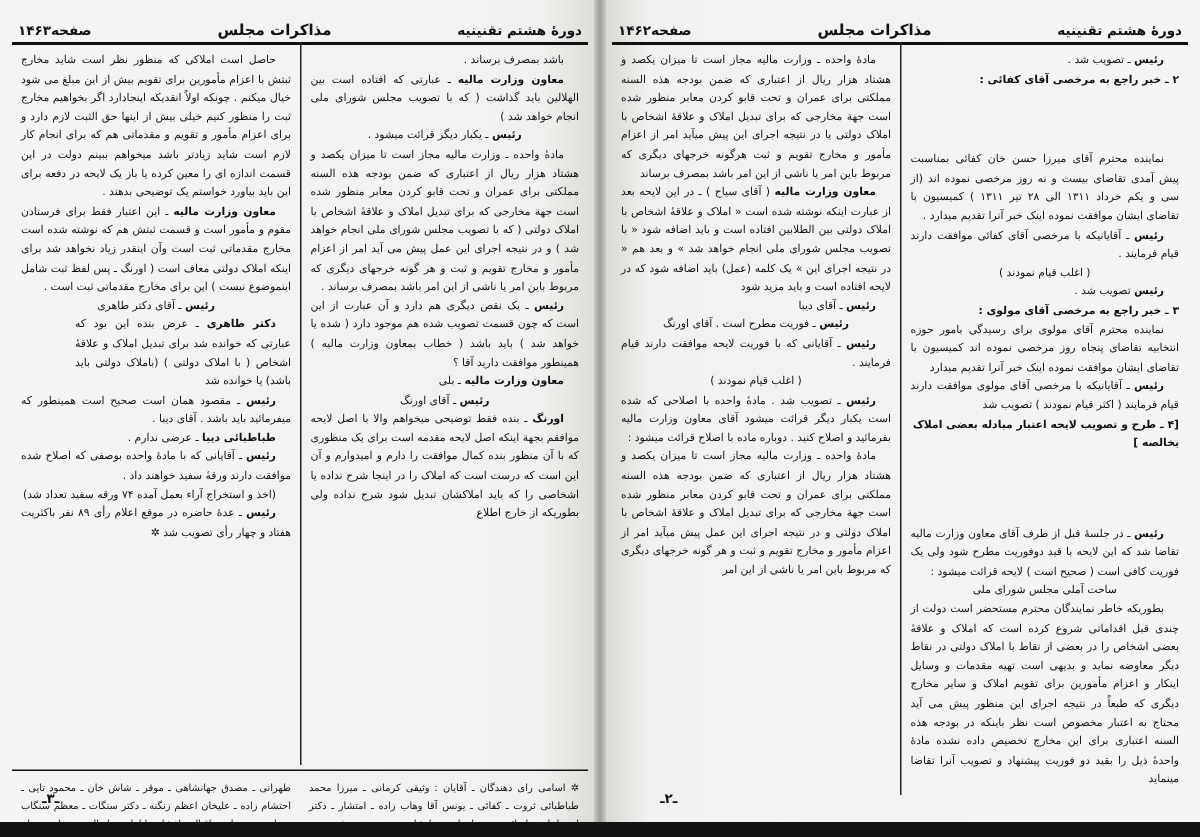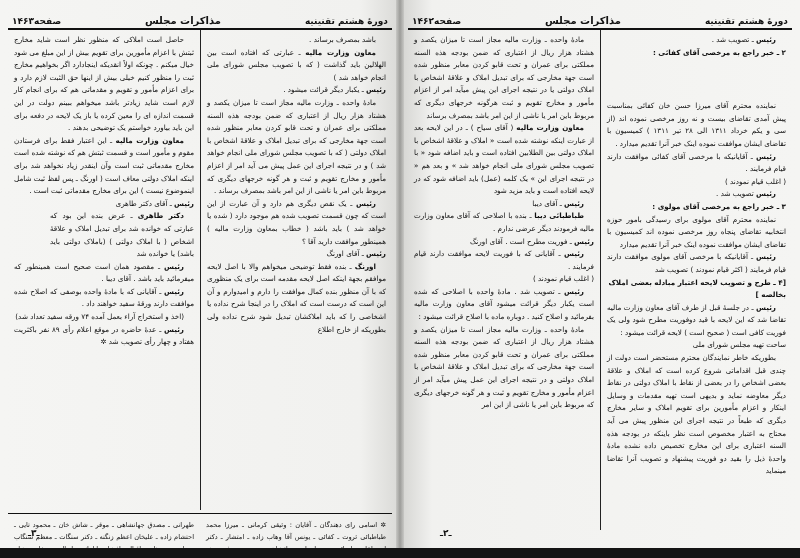--- a/index.html
+++ b/index.html
@@ -32,21 +32,21 @@
   }
   .col {
     width: 50%; box-sizing: border-box; padding: 4px 6px 0 6px;
     font-size: 7.2px; line-height: 12.6px; text-align: justify;
     overflow: hidden;
   }
   .page.right .col.first { border-left: 1px solid #222; }
   .page.left .col.first { border-left: 1px solid #222; }
   .p { margin: 0; }
   .spk { font-weight: bold; }
-  .center { }
+  .center { text-align: center; }
   .heading { font-weight: bold; text-align: right; }
   .rule { border-top: 1px solid #111; margin: 3px 0; }
   .vote-list {
     font-size: 6.6px; line-height: 12px; text-align: justify;
     padding: 2px 6px 0 6px; direction: rtl;
   }
   .footer-num {
     position: absolute; bottom: 10px; font-size: 9px; font-weight: bold; margin-left: 12px;
   }
   .page.right .footer-num { left: 28px; }
@@ -70,29 +70,31 @@
       <span class="title">مذاکرات مجلس</span>
       <span>صفحه۱۴۶۳</span>
     </div>
     <div class="cols">
       <div class="col first" id="lp-col-right">
           <p class="p" style="text-indent: 10px;">باشد بمصرف برساند .</p>
           <p class="p" style="text-indent: 10px;"><span class="spk">معاون وزارت مالیه</span><span> ـ عبارتی که افتاده است بین الهلالین باید گذاشت ( که با تصویب مجلس شورای ملی انجام خواهد شد )</span></p>
           <p class="p center"><span class="spk">رئیس</span><span> ـ یکبار دیگر قرائت میشود .</span></p>
           <p class="p" style="text-indent: 10px;">مادهٔ واحده ـ وزارت مالیه مجاز است تا میزان یکصد و هشتاد هزار ریال از اعتباری که ضمن بودجه هذه السنه مملکتی برای عمران و تحت قابو کردن معابر منظور شده است جهة مخارجی که برای تبدیل املاک و علاقهٔ اشخاص با املاک دولتی ( که با تصویب مجلس شورای ملی انجام خواهد شد ) و در نتیجه اجرای این عمل پیش می آید امر از اعزام مأمور و مخارج تقویم و ثبت و هر گونه خرجهای دیگری که مربوط باین امر یا ناشی از این امر باشد بمصرف برساند .</p>
           <p class="p" style="text-indent: 10px;"><span class="spk">رئیس</span><span> ـ یک نقص دیگری هم دارد و آن عبارت از این است که چون قسمت تصویب شده هم موجود دارد ( شده یا خواهد شد ) باید باشد ( خطاب بمعاون وزارت مالیه ) همینطور موافقت دارید آقا ؟</span></p>
+          <p class="p" style="text-indent: 10px;"><span class="spk">معاون وزارت مالیه</span><span> ـ بلی</span></p>
           <p class="p center"><span class="spk">رئیس</span><span> ـ آقای اورنگ</span></p>
           <p class="p" style="text-indent: 10px;"><span class="spk">اورنگ</span><span> ـ بنده فقط توضیحی میخواهم والا با اصل لایحه موافقم بجهة اینکه اصل لایحه مقدمه است برای یک منظوری که با آن منظور بنده کمال موافقت را دارم و امیدوارم و آن این است که درست است که املاک را در اینجا شرح نداده یا اشخاصی را که باید املاکشان تبدیل شود شرح نداده ولی بطوریکه از خارج اطلاع</span></p>
         </div>
       <div class="col" id="lp-col-left">
           <p class="p" style="text-indent: 10px;">حاصل است املاکی که منظور نظر است شاید مخارج ثبتش با اعزام مأمورین برای تقویم بیش از این مبلغ می شود خیال میکنم . چونکه اولاً انقدیکه اینجادارد اگر بخواهیم مخارج ثبت را منظور کنیم خیلی بیش از اینها حق الثبت لازم دارد و برای اعزام مأمور و تقویم و مقدماتی هم که برای انجام کار لازم است شاید زیادتر باشد میخواهم ببینم دولت در این قسمت اندازه ای را معین کرده یا باز یک لایحه در دفعه برای این باید بیاورد خواستم یک توضیحی بدهند .</p>
           <p class="p" style="text-indent: 10px;"><span class="spk">معاون وزارت مالیه</span><span> ـ این اعتبار فقط برای فرستادن مقوم و مأمور است و قسمت ثبتش هم که نوشته شده است مخارج مقدماتی ثبت است وآن اینقدر زیاد نخواهد شد برای اینکه املاک دولتی معاف است ( اورنگ ـ پس لفظ ثبت شامل اینموضوع نیست ) این برای مخارج مقدماتی ثبت است .</span></p>
           <p class="p center"><span class="spk">رئیس</span><span> ـ آقای دکتر طاهری</span></p>
           <p class="p" style="text-indent: 10px; margin-left: 36px;"><span class="spk">دکتر طاهری</span><span> ـ عرض بنده این بود که عبارتی که خوانده شد برای تبدیل املاک و علاقهٔ اشخاص ( با املاک دولتی ) (باملاک دولتی باید باشد) یا خوانده شد</span></p>
           <p class="p" style="text-indent: 10px;"><span class="spk">رئیس</span><span> ـ مقصود همان است صحیح است همینطور که میفرمائید باید باشد . آقای دیبا .</span></p>
+          <p class="p" style="text-indent: 10px;"><span class="spk">طباطبائی دیبا</span><span> ـ عرضی ندارم .</span></p>
           <p class="p" style="text-indent: 10px;"><span class="spk">رئیس</span><span> ـ آقایانی که با مادهٔ واحده بوصفی که اصلاح شده موافقت دارند ورقهٔ سفید خواهند داد .</span></p>
           <p class="p" style="text-indent: 10px;">(اخذ و استخراج آراء بعمل آمده ۷۴ ورقه سفید تعداد شد)</p>
           <p class="p" style="text-indent: 10px;"><span class="spk">رئیس</span><span> ـ عدهٔ حاضره در موقع اعلام رأی ۸۹ نفر باکثریت هفتاد و چهار رأی تصویب شد ✲</span></p>
         </div>
     </div>
     <div class="rule"></div>
     <div style="display:flex;flex-direction:row;">
       <div class="vote-list" style="width:50%;">✲ اسامی رای دهندگان ـ آقایان : وثیقی کرمانی ـ میرزا محمد طباطبائی ثروت ـ کفائی ـ یونس آقا وهاب زاده ـ امتشار ـ دکتر امیر اعلم ـ پاسائی ـ محیط ـ امیر دولتشاهی ـ مسعودی ـ فیروزمند ـ مؤید احمدی ـ دبیر سپهری ـ وهاب زاده ـ فتح الله ـ دکتر شیخ ـ مهرابیان ساکیلان ـ عراقی ـ محمد تقی خان اسعد ـ ملدم ـ امیر عامری ـ دماوندی ـ طباطبائی وکیلی ـ شریفی ـ غراوری ـ صفاری ـ میرزا رئیس ـ ملک زاده آملی ـ ملک مدنی ـ دکتر لقمان ـ وحی ـ میرزا محمد حسین نواب ـ دهستانی ـ بیکذار ـ بوشهری ـ قراگزلو ـ طهرانی ـ لاریجانی ـ میرزا سید احمد</div>
       <div class="vote-list" style="width:50%;">طهرانی ـ مصدق جهانشاهی ـ موقر ـ شاش خان ـ محمود تایی ـ احتشام زاده ـ علیخان اعظم زنگنه ـ دکتر سنگات ـ معظم سنگاب ـ ریاضی ـ پیرنات ـ اقبال ـ افشار ـ ایلوانی ـ ابوالحسن خان پیرنیا ـ فرج الله خان ثروتی ـ میرزا اسعدالله قلعه ـ حبیبی ـ علوی سبزواری ـ مصطفی خان بختیار ـ دفتی ـ یادت ماکو ـ حسابلی میرزا دولتشاهی ـ قزلعی ـ دادور ـ محمدعلی میرزا دولتشاهی ـ دکتر عطاء الله خان سمیعی ـ هرآباد ـ مرعبانی ـ حاج میرزا حسین قبلی قطبی ـ آخوند یاسر علی ـ آقای تیمار ـ دیبا ـ ایزدی ـ طباطبائی دیبا ـ اعتبار ـ مولوی ـ فرجی ـ ساکی بهبهانی ـ اورنگ ـ دکتر طاهری .</div>
     </div>
@@ -110,29 +112,28 @@
           <p class="p" style="text-indent: 10px;"><span class="spk">رئیس</span><span> ـ تصویب شد .</span></p>
           <p class="p heading">۲ ـ خبر راجع به مرخصی آقای کفائی :</p>
           <p class="p" style="text-indent: 10px; margin-top: 41px;">نماینده محترم آقای میرزا حسن خان کفائی بمناسبت پیش آمدی تقاضای بیست و نه روز مرخصی نموده اند (از سی و یکم خرداد ۱۳۱۱ الی ۲۸ تیر ۱۳۱۱ ) کمیسیون با تقاضای ایشان موافقت نموده اینک خبر آنرا تقدیم میدارد .</p>
           <p class="p" style="text-indent: 10px;"><span class="spk">رئیس</span><span> ـ آقایانیکه با مرخصی آقای کفائی موافقت دارند قیام فرمایند .</span></p>
           <p class="p center">( اغلب قیام نمودند )</p>
           <p class="p" style="text-indent: 10px;"><span class="spk">رئیس</span><span> تصویب شد .</span></p>
           <p class="p heading">۳ ـ خبر راجع به مرخصی آقای مولوی :</p>
           <p class="p" style="text-indent: 10px;">نماینده محترم آقای مولوی برای رسیدگی بامور حوزه انتخابیه تقاضای پنجاه روز مرخصی نموده اند کمیسیون با تقاضای ایشان موافقت نموده اینک خبر آنرا تقدیم میدارد</p>
           <p class="p" style="text-indent: 10px;"><span class="spk">رئیس</span><span> ـ آقایانیکه با مرخصی آقای مولوی موافقت دارند قیام فرمایند ( اکثر قیام نمودند ) تصویب شد</span></p>
           <p class="p heading">[۴ ـ طرح و تصویب لایحه اعتبار مبادله بعضی املاک بخالصه ]</p>
-          <p class="p" style="text-indent: 10px;"><span class="spk">رئیس</span><span> ـ در جلسهٔ قبل از طرف آقای معاون وزارت مالیه تقاضا شد که این لایحه با قید دوفوریت مطرح شود ولی یک فوریت کافی است ( صحیح است ) لایحه قرائت میشود :</span></p>
-          <p class="p center">ساحت تهیه مجلس شورای ملی</p>
+          <p class="p" style="text-indent: 10px; margin-top: 48px;"><span class="spk">رئیس</span><span> ـ در جلسهٔ قبل از طرف آقای معاون وزارت مالیه تقاضا شد که این لایحه با قید دوفوریت مطرح شود ولی یک فوریت کافی است ( صحیح است ) لایحه قرائت میشود :</span></p>
+          <p class="p center">ساحت آملی مجلس شورای ملی</p>
           <p class="p" style="text-indent: 10px;">بطوریکه خاطر نمایندگان محترم مستحضر است دولت از چندی قبل اقداماتی شروع کرده است که املاک و علاقهٔ بعضی اشخاص را در بعضی از نقاط با املاک دولتی در نقاط دیگر معاوضه نماید و بدیهی است تهیه مقدمات و وسایل اینکار و اعزام مأمورین برای تقویم املاک و سایر مخارج دیگری که طبعاً در نتیجه اجرای این منظور پیش می آید محتاج به اعتبار مخصوص است نظر باینکه در بودجه هذه السنه اعتباری برای این مخارج تخصیص داده نشده مادهٔ واحدهٔ ذیل را بقید دو فوریت پیشنهاد و تصویب آنرا تقاضا مینماید</p>
         </div>
       <div class="col" id="rp-col-left">
           <p class="p" style="text-indent: 10px;">مادهٔ واحده ـ وزارت مالیه مجاز است تا میزان یکصد و هشتاد هزار ریال از اعتباری که ضمن بودجه هذه السنه مملکتی برای عمران و تحت قابو کردن معابر منظور شده است جهة مخارجی که برای تبدیل املاک و علاقهٔ اشخاص با املاک دولتی یا در نتیجه اجرای این پیش میآید امر از اعزام مأمور و مخارج تقویم و ثبت هرگونه خرجهای دیگری که مربوط باین امر یا ناشی از این امر باشد بمصرف برساند</p>
           <p class="p" style="text-indent: 10px;"><span class="spk">معاون وزارت مالیه</span><span> ( آقای سیاح ) ـ در این لایحه بعد از عبارت اینکه نوشته شده است « املاک و علاقهٔ اشخاص با املاک دولتی بین الطلابین افتاده است و باید اضافه شود « با تصویب مجلس شورای ملی انجام خواهد شد » و بعد هم « در نتیجه اجرای این » یک کلمه (عمل) باید اضافه شود که در لایحه افتاده است و باید مزید شود</span></p>
           <p class="p" style="text-indent: 10px;"><span class="spk">رئیس</span><span> ـ آقای دیبا</span></p>
-          <p class="p" style="text-indent: 10px;"><span class="spk">طباطبائی دیبا</span><span> ـ بنده با اصلاحی که آقای معاون وزارت مالیه فرمودند دیگر عرضی ندارم .</span></p>
           <p class="p center"><span class="spk">رئیس</span><span> ـ فوریت مطرح است . آقای اورنگ</span></p>
           <p class="p" style="text-indent: 10px;"><span class="spk">رئیس</span><span> ـ آقایانی که با فوریت لایحه موافقت دارند قیام فرمایند .</span></p>
           <p class="p center">( اغلب قیام نمودند )</p>
           <p class="p" style="text-indent: 10px;"><span class="spk">رئیس</span><span> ـ تصویب شد . مادهٔ واحده با اصلاحی که شده است یکبار دیگر قرائت میشود آقای معاون وزارت مالیه بفرمائید و اصلاح کنید . دوباره ماده با اصلاح قرائت میشود :</span></p>
           <p class="p" style="text-indent: 10px;">مادهٔ واحده ـ وزارت مالیه مجاز است تا میزان یکصد و هشتاد هزار ریال از اعتباری که ضمن بودجه هذه السنه مملکتی برای عمران و تحت قابو کردن معابر منظور شده است جهة مخارجی که برای تبدیل املاک و علاقهٔ اشخاص با املاک دولتی و در نتیجه اجرای این عمل پیش میآید امر از اعزام مأمور و مخارج تقویم و ثبت و هر گونه خرجهای دیگری که مربوط باین امر یا ناشی از این امر</p>
         </div>
     </div>
     <div class="footer-num">ـ۲ـ</div>
   </div>
 

